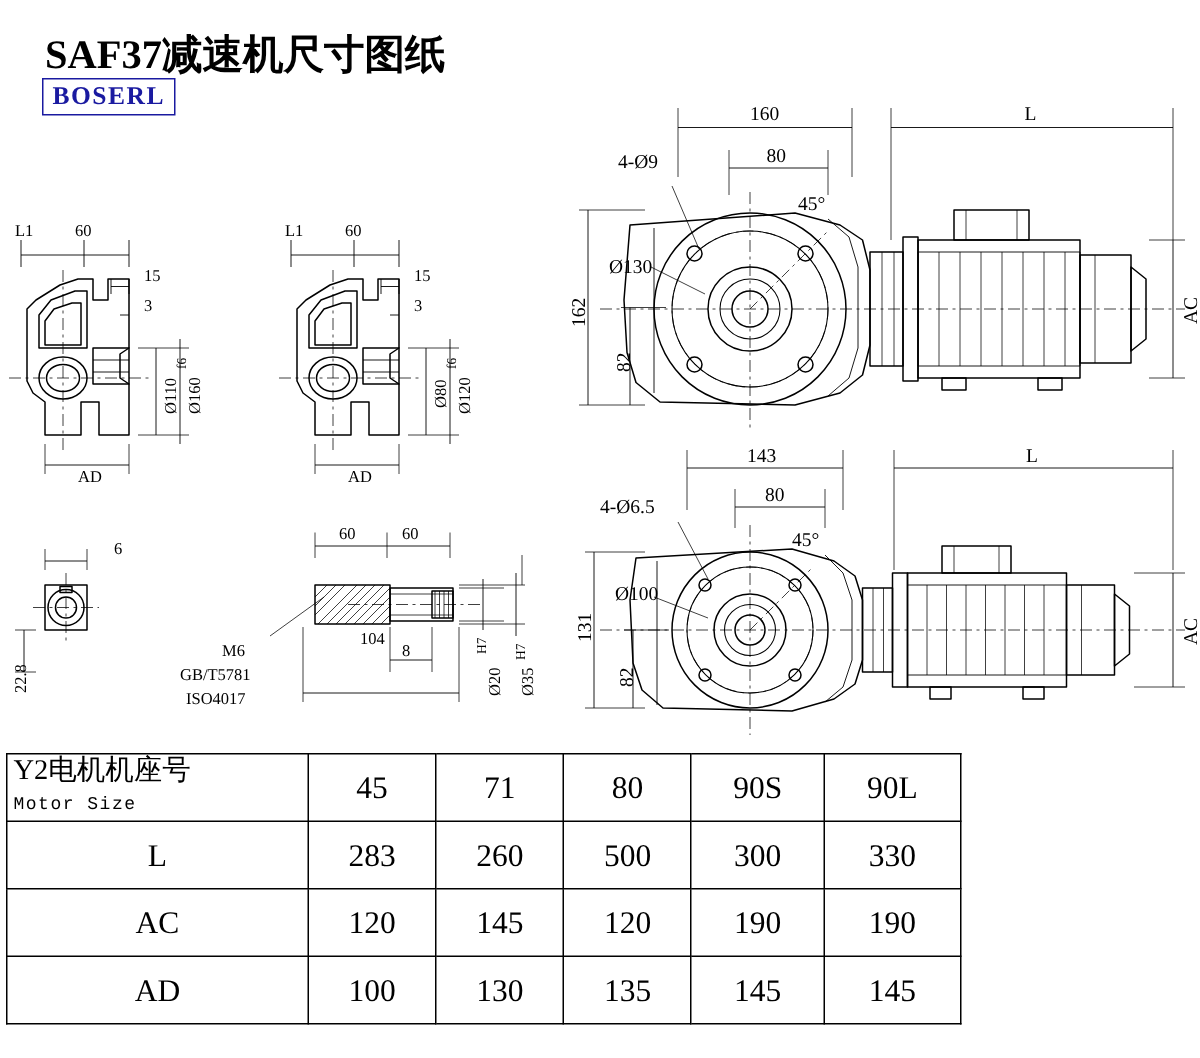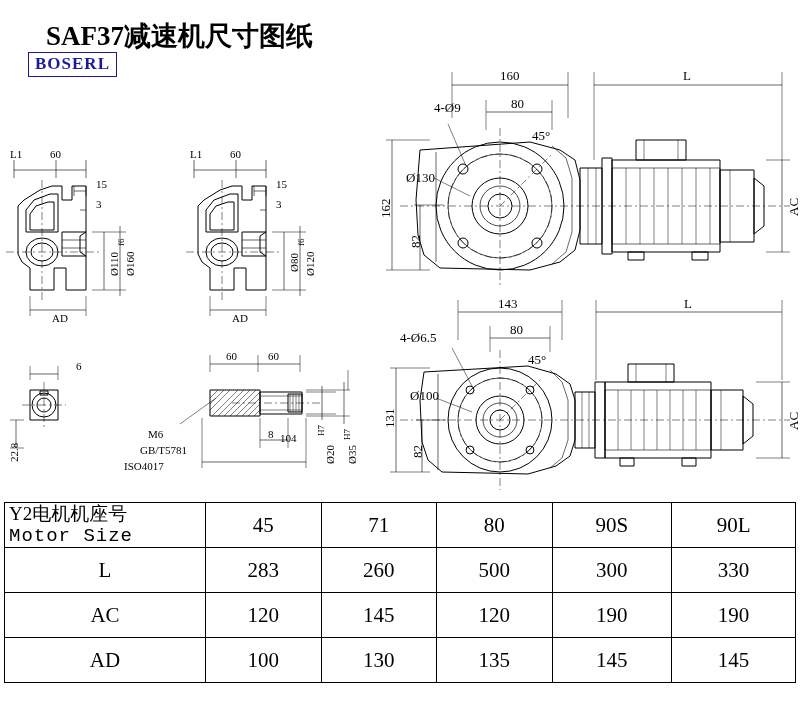--- a/index.html
+++ b/index.html
@@ -9,21 +9,20 @@
     font-family:"Liberation Serif", serif;
     color:#000;
     position:relative;
     overflow:hidden;
   }
   .title{
     position:absolute;left:30px;top:18px;
     font-size:27px;font-weight:bold;
     font-family:"Liberation Serif", serif;
     letter-spacing:0px;
-    margin-left:16px;
   }
   .logo{
     position:absolute;left:28px;top:52px;
     border:1px solid #1a1aa0;
     padding:1px 6px 2px 6px;
     color:#1a1aa0;
     font-family:"Liberation Serif", serif;
     font-weight:bold;
     font-size:17px;
     letter-spacing:1px;
@@ -35,41 +34,41 @@
     font-size:13px;
     white-space:nowrap;
     color:#000;
   }
   .lbl.sm{font-size:11px;}
   .lbl.xs{font-size:9px;}
   .rot90{transform:rotate(-90deg);transform-origin:left top;}
   
   table.specs{
     position:absolute;left:4px;top:502px;
-    width:792px;
+    width:637px;
     border-collapse:collapse;
     font-family:"Liberation Serif", serif;
   }
   table.specs td{
     border:1px solid #000;
     text-align:center;
     font-size:21px;
     height:44px;
     padding:0;
   }
   table.specs td.head2{
     font-size:19px;
     line-height:22px;
     text-align:left;
     padding-left:4px;
     width:196px;
   }
   table.specs td.rowlabel{font-size:21px;}
   .hdr-cn{font-family:"Liberation Serif", serif;font-size:19px;}
-  .hdr-en{font-family:"Liberation Mono", monospace;font-size:19px;letter-spacing:1px;}
+  .hdr-en{font-family:"Liberation Mono", monospace;font-size:12px;letter-spacing:1px;}
 </style>
 </head>
 <body>
 
 <div class="title">SAF37减速机尺寸图纸</div>
 <div class="logo">BOSERL</div>
 
 <svg class="draw" viewBox="0 0 800 705">
   <g fill="none" stroke="#000" stroke-width="1" stroke-linejoin="round">
 
@@ -376,33 +375,33 @@
 <div class="lbl xs rot90" style="left:296px;top:246px;">f6</div>
 <div class="lbl sm rot90" style="left:304px;top:276px;">Ø120</div>
 <div class="lbl sm" style="left:232px;top:312px;">AD</div>
 
 <div class="lbl sm" style="left:76px;top:360px;">6</div>
 <div class="lbl sm rot90" style="left:8px;top:462px;">22.8</div>
 
 <div class="lbl sm" style="left:226px;top:350px;">60</div>
 <div class="lbl sm" style="left:268px;top:350px;">60</div>
 <div class="lbl sm" style="left:148px;top:428px;">M6</div>
-<div class="lbl sm" style="left:120px;top:444px;margin-left:20px;">GB/T5781</div>
+<div class="lbl sm" style="left:120px;top:444px;">GB/T5781</div>
 <div class="lbl sm" style="left:124px;top:460px;">ISO4017</div>
 <div class="lbl sm" style="left:268px;top:428px;">8</div>
-<div class="lbl sm" style="left:240px;top:432px;margin-left:40px;">104</div>
+<div class="lbl sm" style="left:240px;top:420px;">104</div>
 <div class="lbl sm rot90" style="left:324px;top:464px;">Ø20</div>
 <div class="lbl xs rot90" style="left:316px;top:436px;">H7</div>
 <div class="lbl sm rot90" style="left:346px;top:464px;">Ø35</div>
 <div class="lbl xs rot90" style="left:342px;top:440px;">H7</div>
 
 <div class="lbl" style="left:500px;top:68px;">160</div>
 <div class="lbl" style="left:511px;top:96px;">80</div>
 <div class="lbl" style="left:683px;top:68px;">L</div>
-<div class="lbl" style="left:412px;top:100px;margin-left:22px;">4-Ø9</div>
+<div class="lbl" style="left:412px;top:100px;">4-Ø9</div>
 <div class="lbl" style="left:532px;top:128px;">45°</div>
 <div class="lbl" style="left:406px;top:170px;">Ø130</div>
 <div class="lbl rot90" style="left:378px;top:218px;">162</div>
 <div class="lbl rot90" style="left:408px;top:248px;">82</div>
 <div class="lbl rot90" style="left:786px;top:216px;">AC</div>
 
 <div class="lbl" style="left:498px;top:296px;">143</div>
 <div class="lbl" style="left:510px;top:322px;">80</div>
 <div class="lbl" style="left:684px;top:296px;">L</div>
 <div class="lbl" style="left:400px;top:330px;">4-Ø6.5</div>

